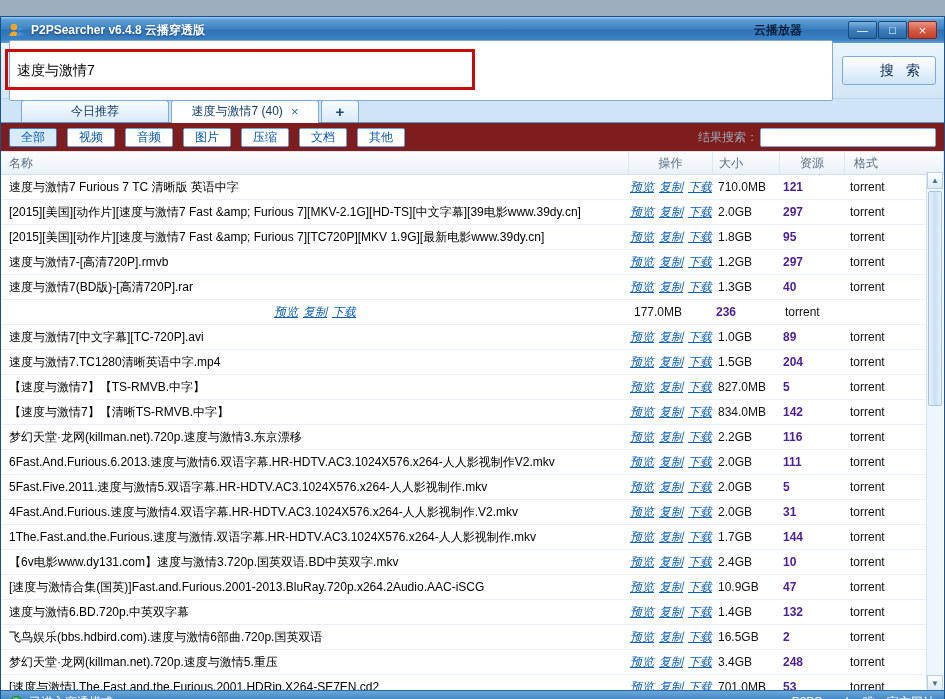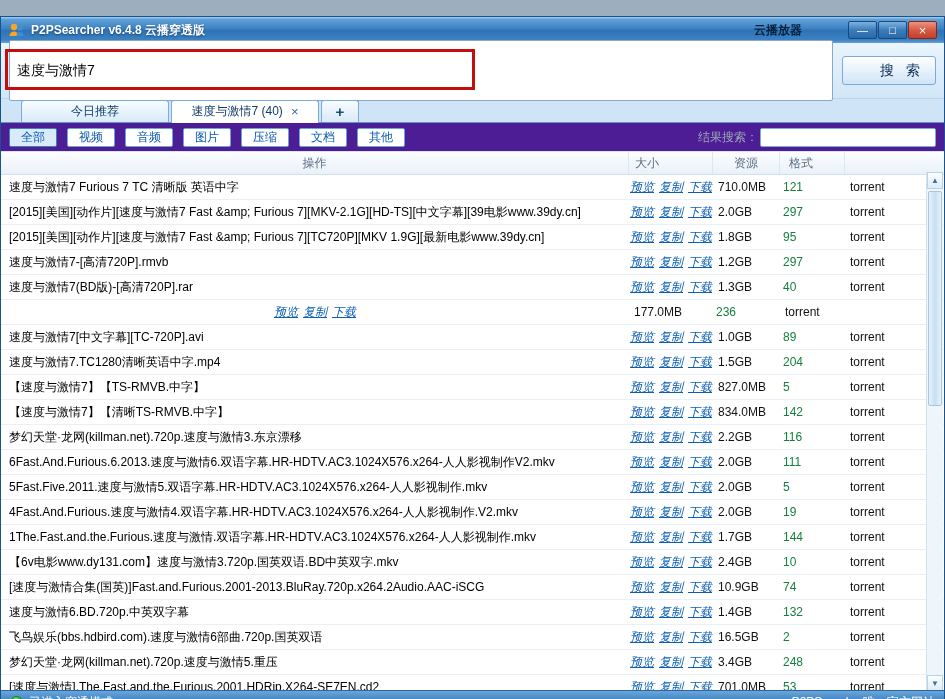--- a/index.html
+++ b/index.html
@@ -55,21 +55,21 @@
     border:1px solid #7aabdc;border-bottom:none;border-radius:3px 3px 0 0;
     background:linear-gradient(180deg,#f8fcff,#d8eafa);color:#123d68;margin-right:2px;
     position:relative;cursor:pointer;padding:0 10px;white-space:nowrap;
   }
   .tab.active{background:#fff;height:23px;margin-bottom:-1px;z-index:2;}
   .tab-close{
     display:inline-block;margin-left:8px;color:#2a6cab;font-size:13px;line-height:1;vertical-align:middle;cursor:pointer;
   }
   .tab.plus{min-width:38px;width:38px;font-weight:bold;font-size:15px;color:#1a4a7e;padding:0;}
   
-  .filter-bar{height:28px;background:#4c1d95;display:flex;align-items:center;padding:0 8px;gap:10px;}
+  .filter-bar{height:28px;background:#7f1d1d;display:flex;align-items:center;padding:0 8px;gap:10px;}
   .filter-btn{
     border:1px solid #6ba3d6;border-radius:2px;background:#fff;color:#0b58ad;
     font-size:12px;height:19px;line-height:17px;padding:0 11px;box-sizing:border-box;cursor:pointer;font-family:inherit;
   }
   .filter-btn.active{background:#d8ebfb;border-color:#3f7fc0;}
   .result-filter{margin-left:auto;display:flex;align-items:center;}
   .result-filter-label{color:#9aa7b5;margin-right:2px;}
   .result-filter-input{
     width:176px;height:19px;border:1px solid #7aabdc;border-radius:2px;box-sizing:border-box;
     font-family:inherit;font-size:12px;padding:0 4px;outline:none;
@@ -92,21 +92,21 @@
   .trow{
     display:grid;grid-template-columns:628px 84px 67px 65px 1fr;
     height:25px;align-items:center;border-bottom:1px solid #e9f0f7;box-sizing:border-box;
     background:#fff;cursor:default;
   }
   .cell{overflow:hidden;white-space:nowrap;}
   .c-name{padding-left:8px;color:#000;}
   .c-action{display:flex;justify-content:center;gap:5px;overflow:visible;font-style:italic;}
   .op-link{color:#0b5fb5;text-decoration:underline;cursor:pointer;}
   .c-size{padding-left:5px;color:#111;}
-  .c-seeds{padding-left:3px;color:#15803d;}
+  .c-seeds{padding-left:3px;color:#4c1d95;font-weight:bold;}
   .c-format{padding-left:5px;color:#111;}
   
   .scrollbar{
     position:absolute;right:1px;top:155px;width:17px;height:520px;
     background:#eef5fb;border-left:1px solid #d5e3f0;box-sizing:border-box;z-index:5;
   }
   .scroll-arrow{
     height:17px;display:flex;align-items:center;justify-content:center;
     color:#3f6fa0;font-size:8px;background:linear-gradient(180deg,#fdfefe,#dcebf8);
     border:1px solid #b9d2e8;box-sizing:border-box;cursor:pointer;
@@ -182,20 +182,21 @@
     <button class="filter-btn">压缩</button>
     <button class="filter-btn">文档</button>
     <button class="filter-btn">其他</button>
     <span class="result-filter">
       <span class="result-filter-label">结果搜索：</span>
       <input class="result-filter-input" type="text" value="" style="">
     </span>
   </div>
 
   <div class="thead">
+    <div class="hcell h-name">名称</div>
     <div class="hcell h-action">操作</div>
     <div class="hcell h-size">大小</div>
     <div class="hcell h-seeds">资源</div>
     <div class="hcell h-format">格式</div>
   </div>
 
   <div class="tbody">
       <div class="trow">
         <div class="cell c-name">速度与激情7 Furious 7 TC 清晰版 英语中字</div>
         <div class="cell c-action">
@@ -339,21 +340,21 @@
         <div class="cell c-format">torrent</div>
       </div>
       <div class="trow">
         <div class="cell c-name">4Fast.And.Furious.速度与激情4.双语字幕.HR-HDTV.AC3.1024X576.x264-人人影视制作.V2.mkv</div>
         <div class="cell c-action">
           <span class="op-link">预览</span>
           <span class="op-link">复制</span>
           <span class="op-link">下载</span>
         </div>
         <div class="cell c-size">2.0GB</div>
-        <div class="cell c-seeds">19</div>
+        <div class="cell c-seeds">31</div>
         <div class="cell c-format">torrent</div>
       </div>
       <div class="trow">
         <div class="cell c-name">1The.Fast.and.the.Furious.速度与激情.双语字幕.HR-HDTV.AC3.1024X576.x264-人人影视制作.mkv</div>
         <div class="cell c-action">
           <span class="op-link">预览</span>
           <span class="op-link">复制</span>
           <span class="op-link">下载</span>
         </div>
         <div class="cell c-size">1.7GB</div>
@@ -372,21 +373,21 @@
         <div class="cell c-format">torrent</div>
       </div>
       <div class="trow">
         <div class="cell c-name">[速度与激情合集(国英)]Fast.and.Furious.2001-2013.BluRay.720p.x264.2Audio.AAC-iSCG</div>
         <div class="cell c-action">
           <span class="op-link">预览</span>
           <span class="op-link">复制</span>
           <span class="op-link">下载</span>
         </div>
         <div class="cell c-size">10.9GB</div>
-        <div class="cell c-seeds">74</div>
+        <div class="cell c-seeds">47</div>
         <div class="cell c-format">torrent</div>
       </div>
       <div class="trow">
         <div class="cell c-name">速度与激情6.BD.720p.中英双字幕</div>
         <div class="cell c-action">
           <span class="op-link">预览</span>
           <span class="op-link">复制</span>
           <span class="op-link">下载</span>
         </div>
         <div class="cell c-size">1.4GB</div>

